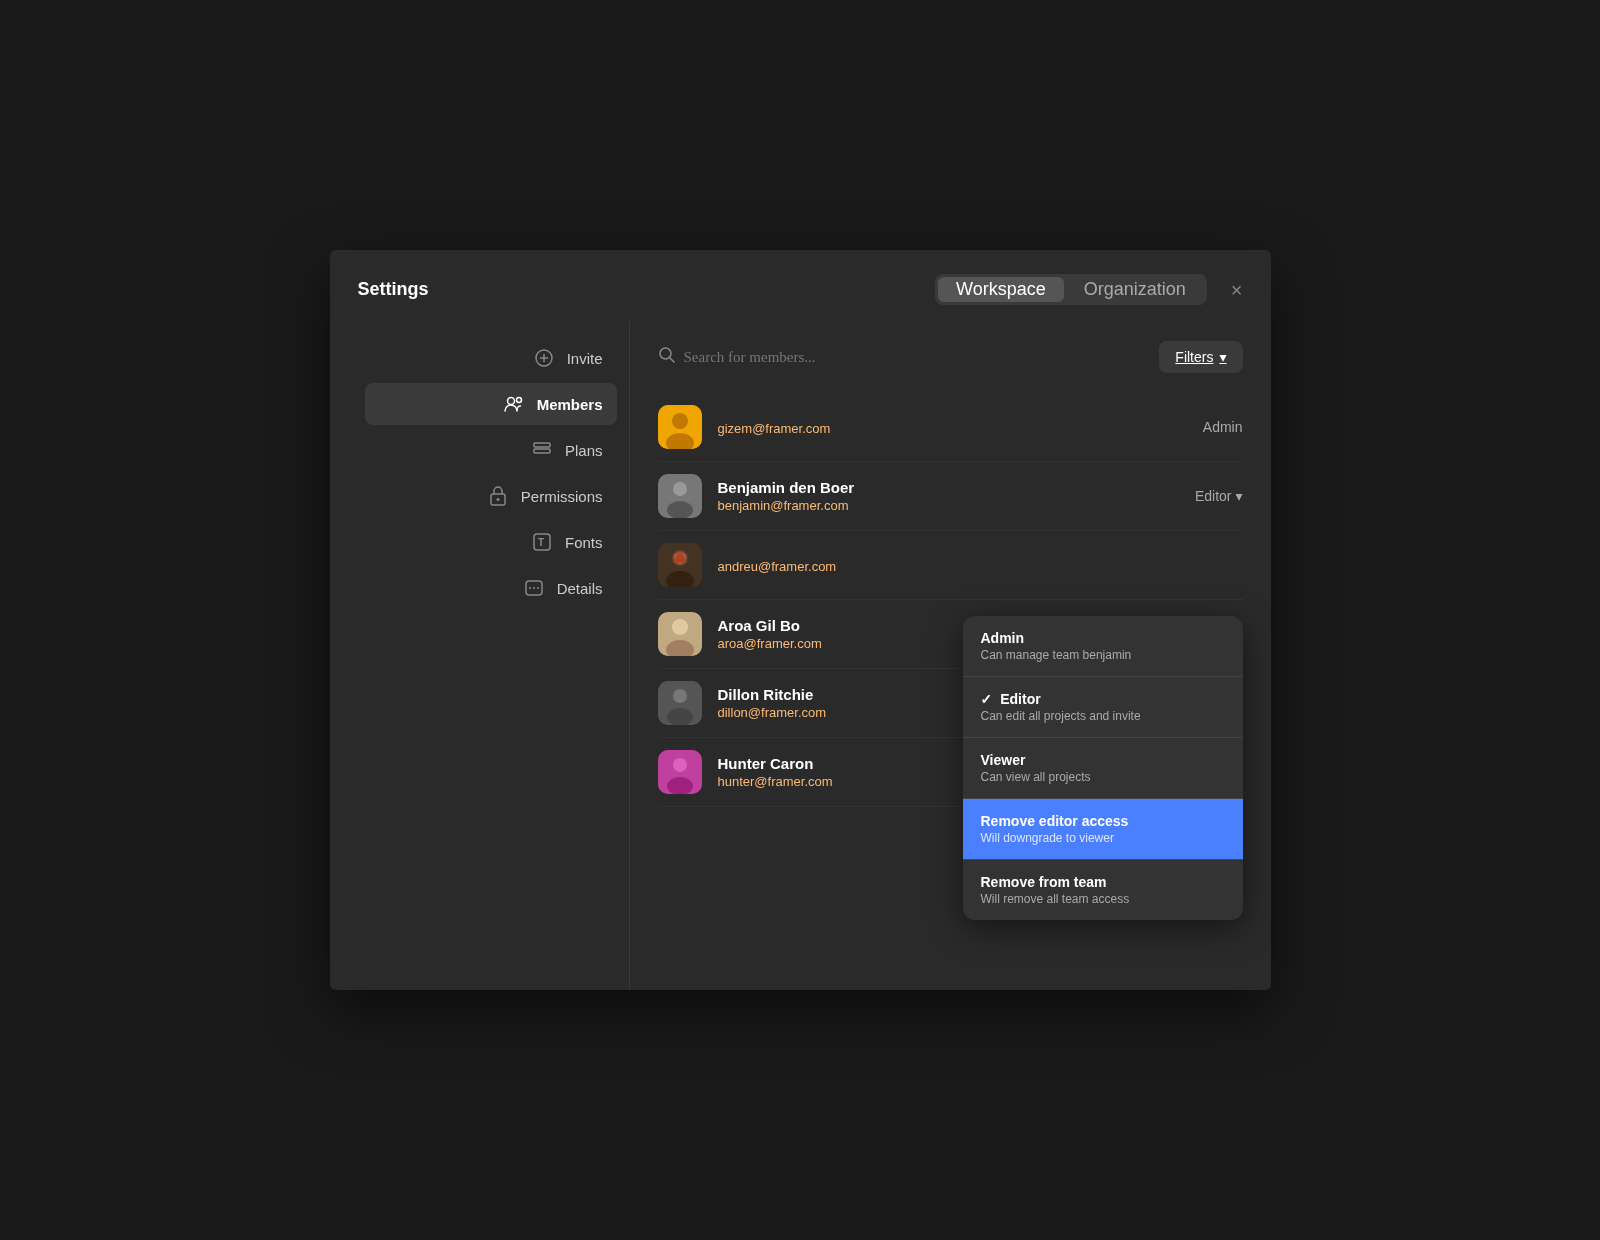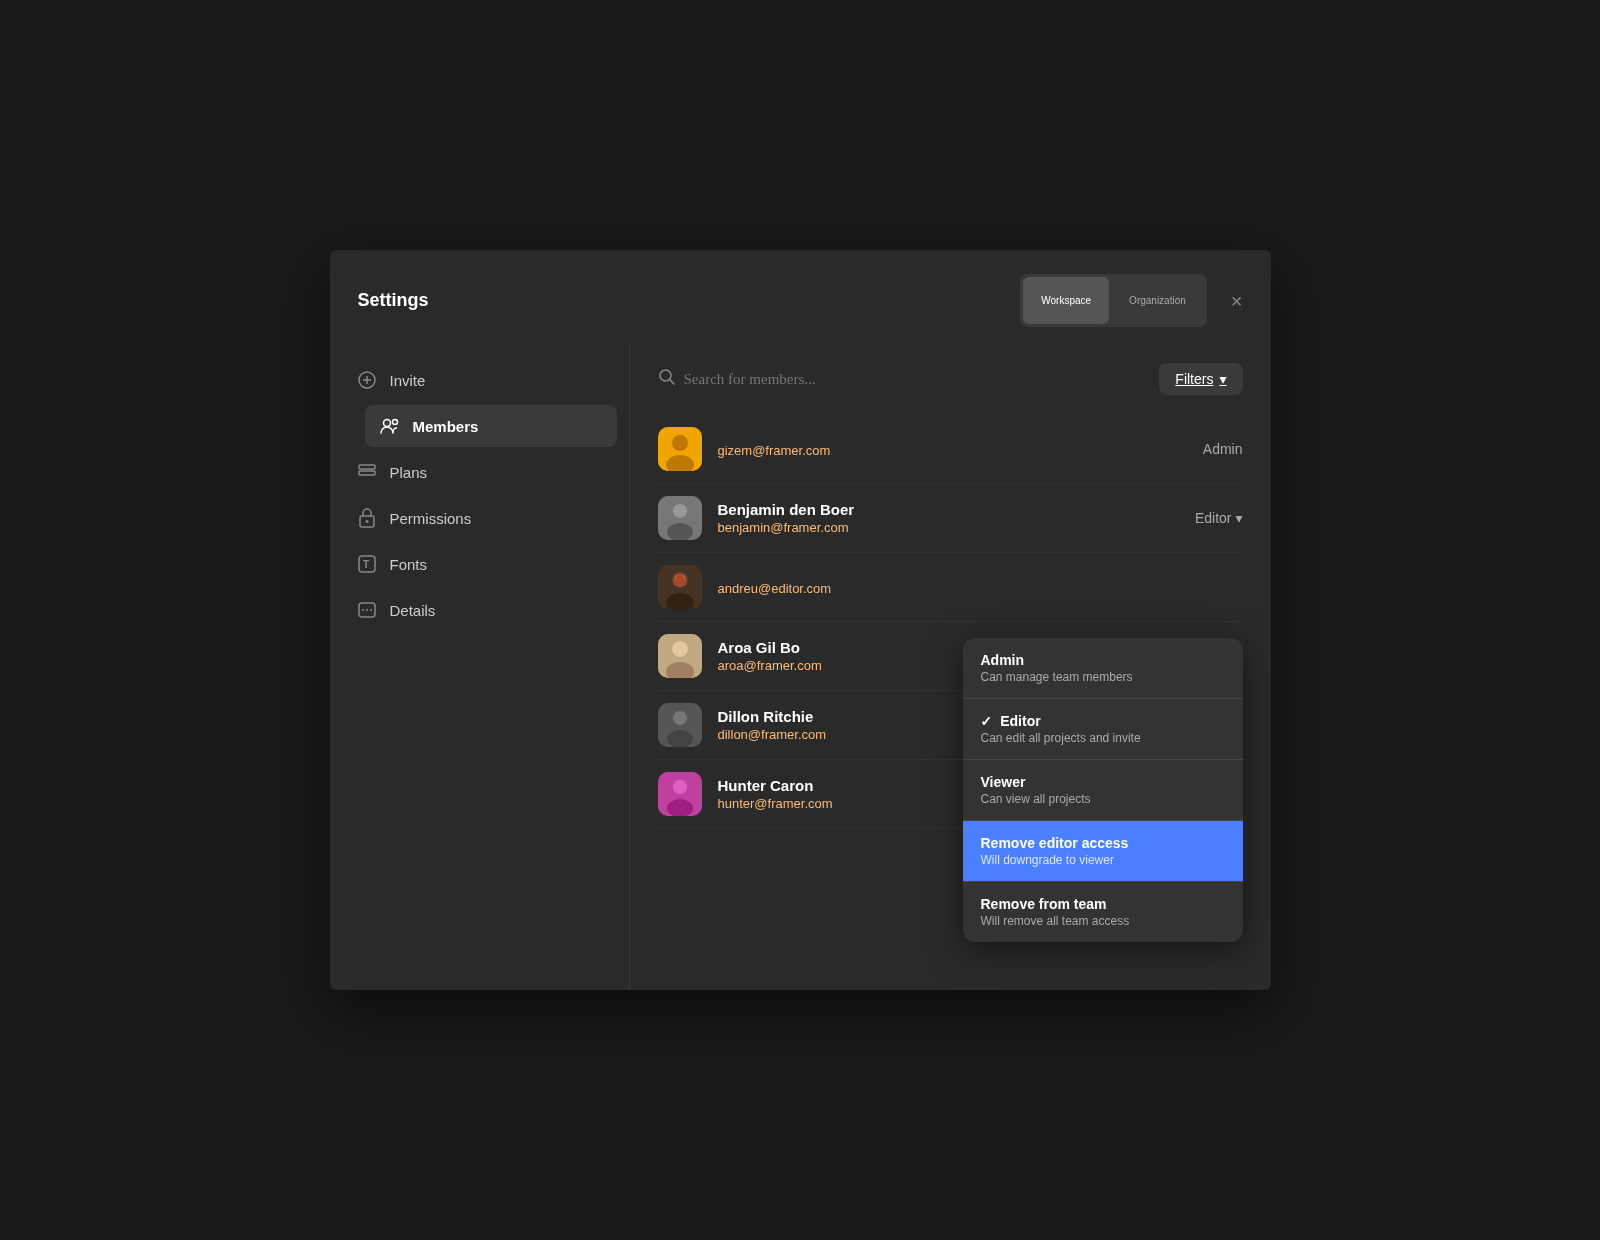--- a/index.html
+++ b/index.html
@@ -35,23 +35,23 @@
       margin-right: auto;
     }
     .tab-group {
       display: flex;
       background: #3a3a3a;
       border-radius: 8px;
       padding: 3px;
       gap: 2px;
     }
     .tab {
-      padding: 18px 18px;
+      padding: 2px 18px;
       border-radius: 6px;
-      font-size: 10px;
+      font-size: 18px;
       font-weight: 500;
       cursor: pointer;
       color: #aaa;
       border: none;
       background: transparent;
     }
     .tab.active {
       background: #555;
       color: #fff;
     }
@@ -79,20 +79,21 @@
     }
     .sidebar-item {
       display: flex;
       align-items: center;
       gap: 12px;
       padding: 10px 14px;
       border-radius: 8px;
       color: #ccc;
       font-size: 15px;
       cursor: pointer;
+      justify-content: flex-end;
     }
     .sidebar-item.active {
       background: #3a3a3a;
       color: #fff;
       font-weight: 600;
       margin-left: 23px;
     }
     .sidebar-icon {
       width: 22px;
       height: 22px;
@@ -384,21 +385,21 @@
           <div class="avatar" style="background:#553322;">
             <svg width="44" height="44" viewBox="0 0 44 44" fill="none">
               <rect width="44" height="44" rx="10" fill="#443322"></rect>
               <circle cx="22" cy="15" r="8" fill="#664433"></circle>
               <ellipse cx="22" cy="38" rx="14" ry="10" fill="#332211"></ellipse>
               <circle cx="22" cy="15" r="6" fill="#cc6644"></circle>
               <path d="M22 8 C22 8 28 12 28 20 L16 20 C16 12 22 8 22 8Z" fill="#aa4422"></path>
             </svg>
           </div>
           <div class="member-info">
-            <div class="member-email">andreu@editor.com</div>
+            <div class="member-email">andreu@framer.com</div>
           </div>
         </div>
 
         <div class="member-row">
           <div class="avatar" style="background:#b09070;">
             <svg width="44" height="44" viewBox="0 0 44 44" fill="none">
               <rect width="44" height="44" rx="10" fill="#c0a880"></rect>
               <circle cx="22" cy="15" r="8" fill="#e0c8a0"></circle>
               <ellipse cx="22" cy="38" rx="14" ry="10" fill="#a08060"></ellipse>
             </svg>
@@ -437,21 +438,21 @@
           </div>
         </div>
       </div>
 
       <div class="dropdown-menu">
 
         <div class="dropdown-item">
           <div class="dropdown-item-title">
             <span>Admin</span>
           </div>
-          <div class="dropdown-item-desc">Can manage team members</div>
+          <div class="dropdown-item-desc">Can manage team benjamin</div>
         </div>
         <hr class="divider-line">
 
         <div class="dropdown-item">
           <div class="dropdown-item-title">
             <span class="checkmark">✓</span>
             <span>Editor</span>
           </div>
           <div class="dropdown-item-desc">Can edit all projects and invite</div>
         </div>

